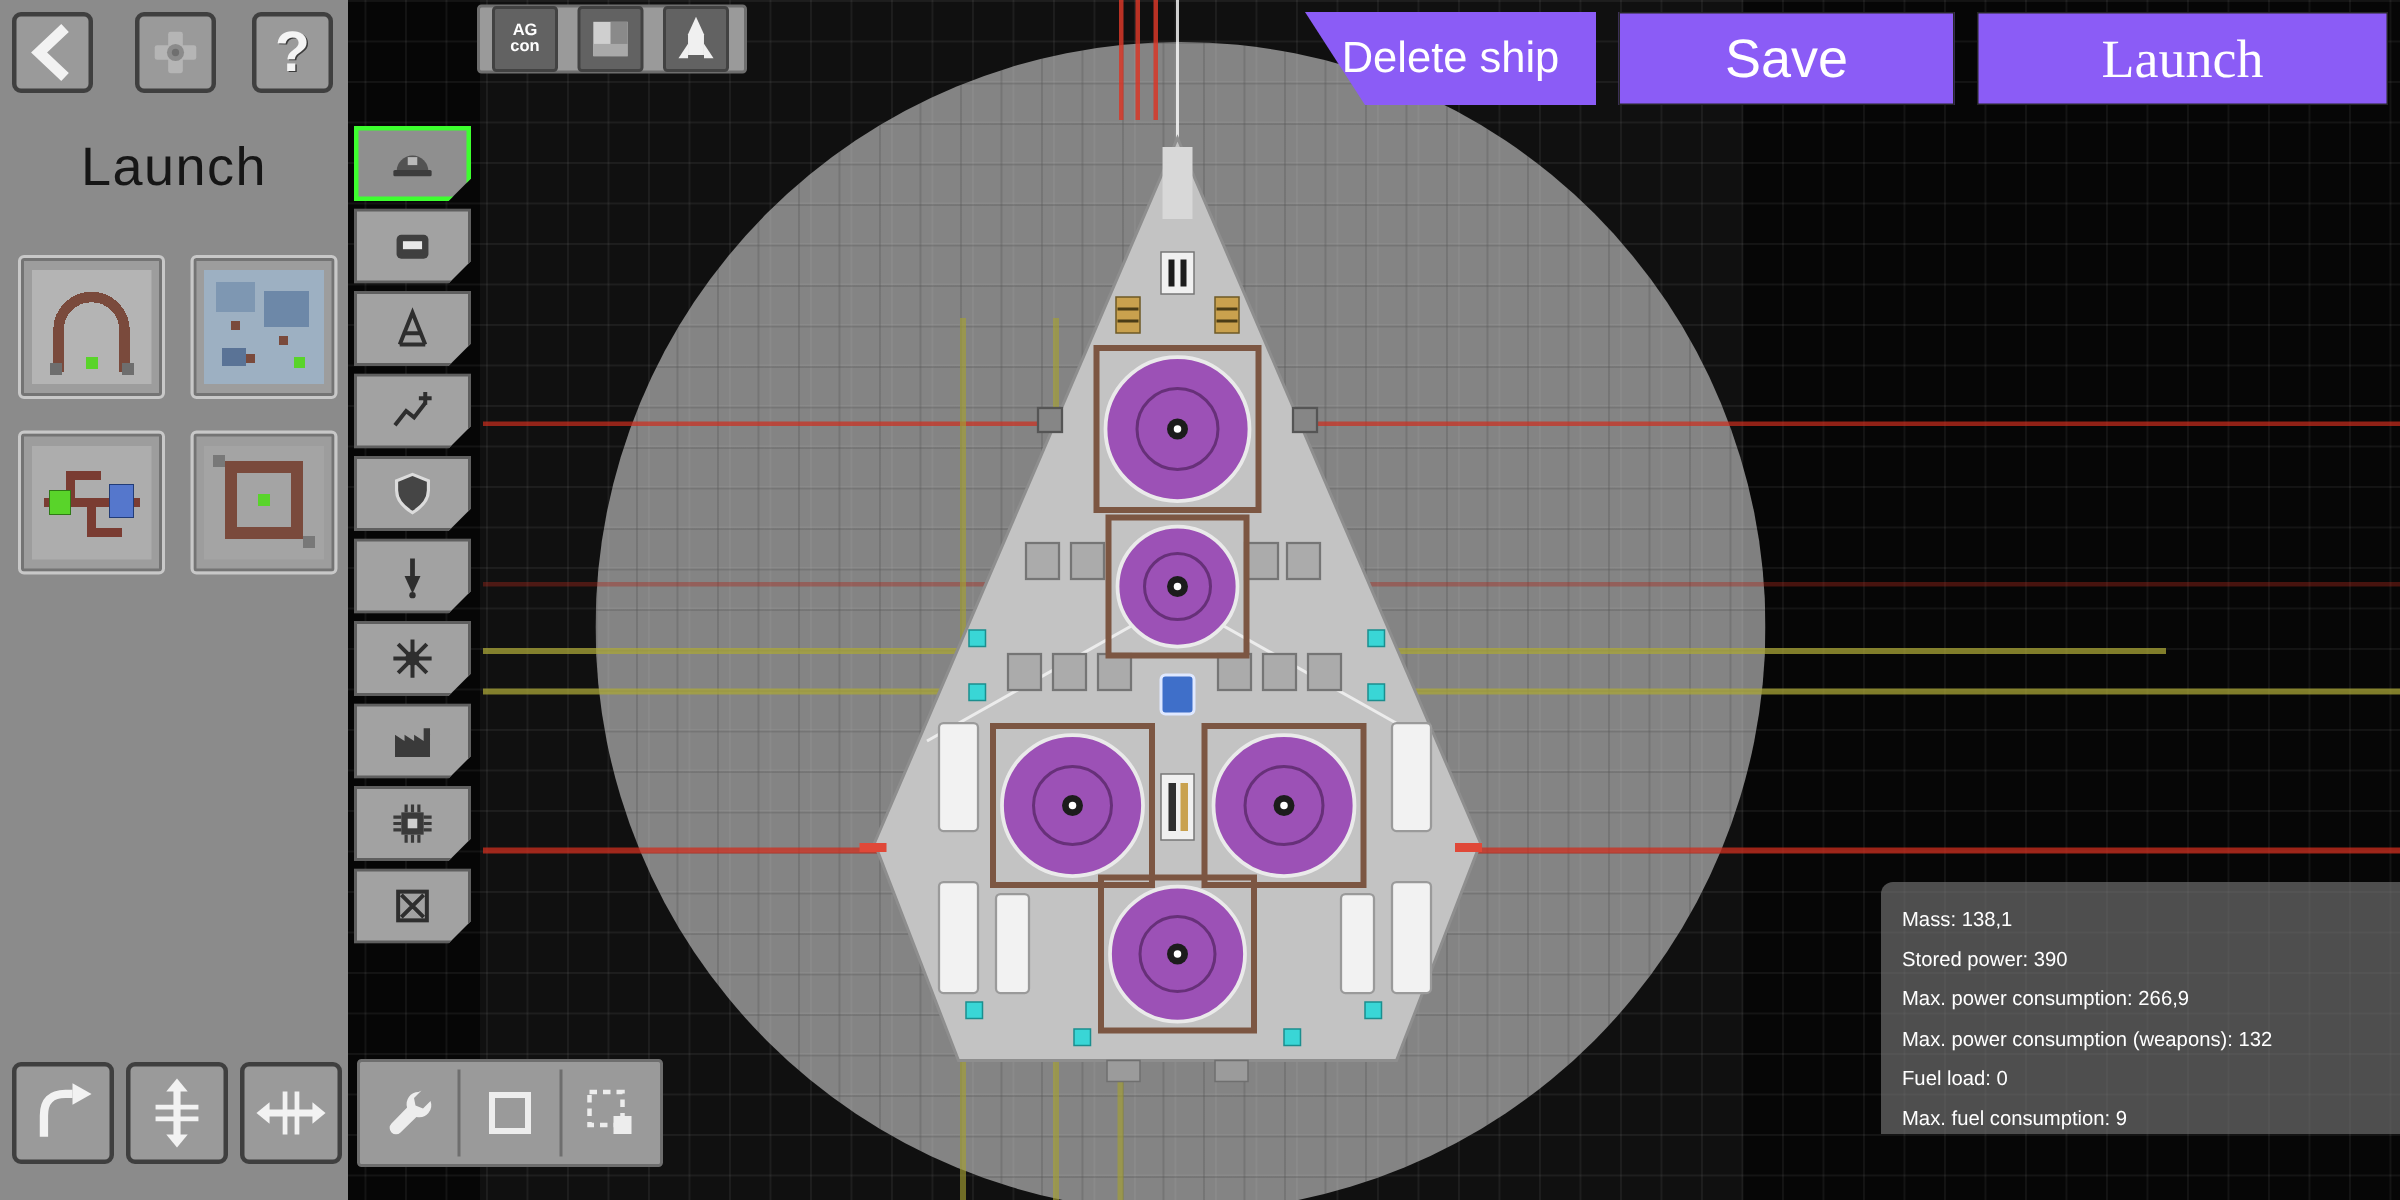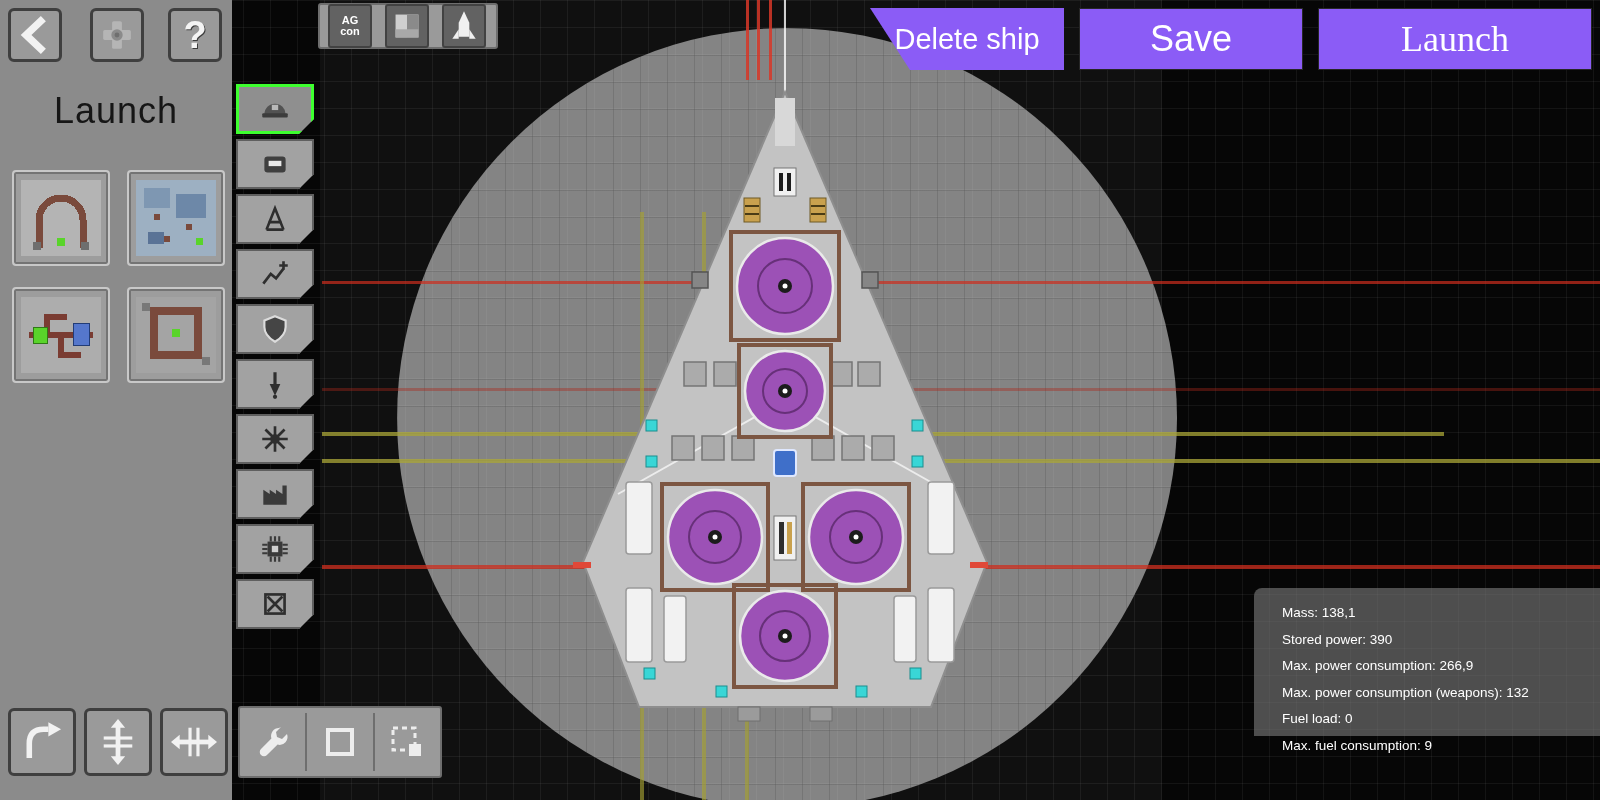--- a/index.html
+++ b/index.html
@@ -53,23 +53,23 @@
   #top-center-toolbar{left:318px;top:3px;width:180px;height:46px;gap:13px;padding-left:8px;}
   #bottom-center-toolbar{left:238px;top:706px;width:204px;height:72px;justify-content:space-evenly;}
   .mini-btn{width:44px;height:44px;background:#626262;border:2px solid #424242;border-radius:3px;
             box-sizing:border-box;display:flex;flex-direction:column;align-items:center;
             justify-content:center;cursor:pointer;}
   .mini-btn span{color:#fff;font-size:11px;font-weight:bold;line-height:11px;}
   .v-divider{width:2px;height:58px;background:#6e6e6e;}
   .tool-slot{width:52px;height:60px;display:flex;align-items:center;justify-content:center;cursor:pointer;}
 
   
-  #stats-panel{position:absolute;left:1254px;top:588px;width:346px;height:148px;
+  #stats-panel{position:absolute;left:1254px;top:588px;width:346px;height:168px;
                background:rgba(122,122,122,.62);border-radius:8px 0 0 0;
-               padding:12px 0 0 28px;box-sizing:border-box;}
+               padding:12px 0 0 14px;box-sizing:border-box;}
   .stat-line{color:#fff;font-size:13.5px;line-height:26.5px;white-space:nowrap;}
 
   .help-glyph{color:#f4f4f4;font-size:38px;font-weight:bold;text-shadow:1px 1px 0 #3c3c3c;}
 </style>
 </head>
 <body>
 
 <div id="screen">
 
   <div id="canvas">

